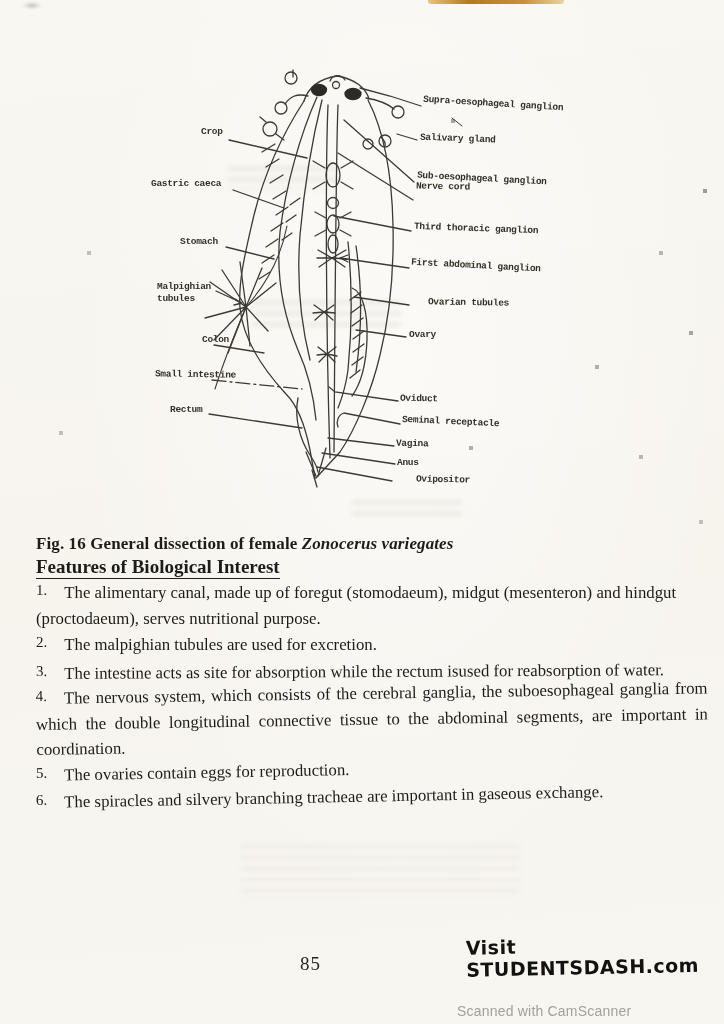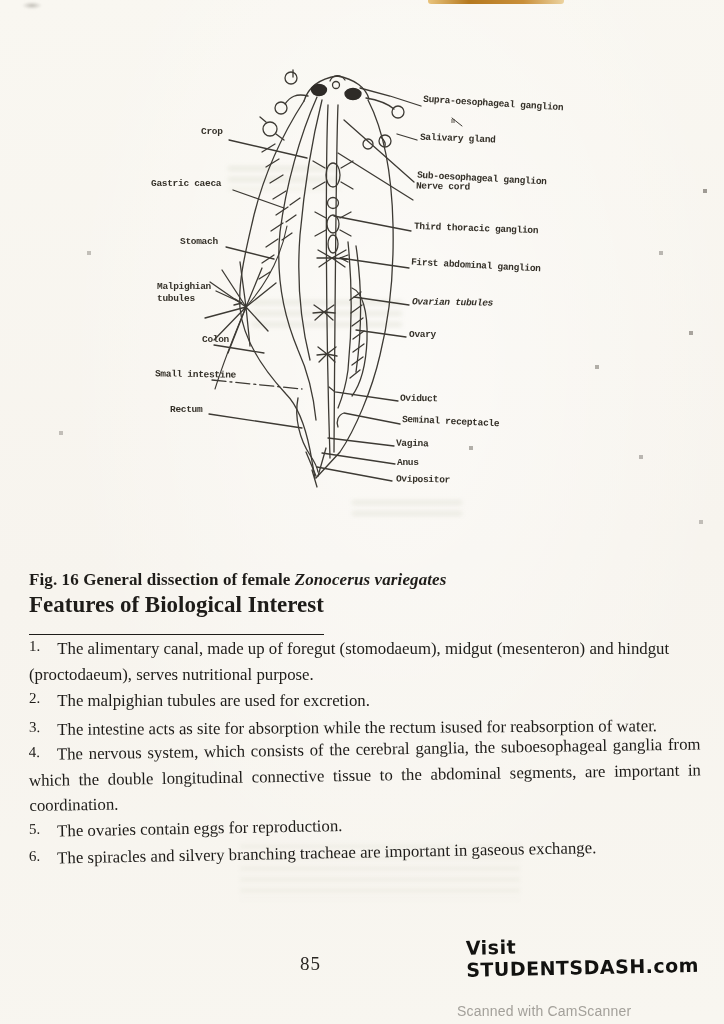--- a/index.html
+++ b/index.html
@@ -39,26 +39,26 @@
   }
   
   svg.diagram { position:absolute; left:0; top:0; width:724px; height:1024px; }
   .lbl {
     position:absolute; font-family:"Liberation Mono", monospace;
     font-size:9.5px; font-weight:700; letter-spacing:-0.3px;
     color:#353129; white-space:nowrap; line-height:11.5px;
   }
   .lbl.wrap { white-space:normal; width:72px; }
   
-  .textblock { position:absolute; left:29px; top:534px; width:672px;margin-top:36px; }
+  .textblock { position:absolute; left:36px; top:534px; width:672px; }
   .figcap { font-size:17px; font-weight:700; letter-spacing:.1px; }
   .figcap .species { font-style:italic; }
   .heading {
-    display:inline-block; font-size:23px; font-weight:700; margin-top:2px;
-    border-bottom:1.6px solid #1e1c19; padding-bottom:16px;
+    display:inline-block; font-size:19px; font-weight:700; margin-top:2px;
+    border-bottom:1.6px solid #1e1c19; padding-bottom:0;
   }
   .item { font-size:16.8px; line-height:25px; margin-top:1px; }
   .item .num { display:inline-block; transform:translateY(-3px); font-size:15px; margin-right:17px; }
   .t1 { transform: rotate(-0.35deg); }
   .t2 { transform: rotate(-0.9deg); transform-origin:left center; }
   .t3 { transform: rotate(-1.1deg); transform-origin:left center; }
   .just { text-align: justify; }
   
   .pagenum { position:absolute; left:300px; top:953px; font-size:19px; letter-spacing:1px; color:#2a2723; }
   .watermark {
@@ -170,27 +170,27 @@
   <div class="lbl" style="left:183px; top:334px;margin-left:19px;">Colon</div>
   <div class="lbl" style="left:125px; top:369px; transform:rotate(1deg);margin-left:30px;">Small intestine</div>
   <div class="lbl" style="left:170px; top:404px;">Rectum</div>
 
   <div class="lbl" style="left:423px; top:98px; transform:rotate(3.5deg);">Supra-oesophageal ganglion</div>
   <div class="lbl" style="left:420px; top:133px; transform:rotate(2deg);">Salivary gland</div>
   <div class="lbl" style="left:417px; top:173px; transform:rotate(3deg);">Sub-oesophageal ganglion</div>
   <div class="lbl" style="left:416px; top:181px; transform:rotate(1deg);">Nerve cord</div>
   <div class="lbl" style="left:414px; top:223px; transform:rotate(2deg);">Third thoracic ganglion</div>
   <div class="lbl" style="left:411px; top:260px; transform:rotate(3deg);">First abdominal ganglion</div>
-  <div class="lbl" style="left:412px; top:297px; transform:rotate(1deg);font-style:italic;">Ovarian tubules</div>
+  <div class="lbl" style="left:428px; top:297px; transform:rotate(1deg);">Ovarian tubules</div>
   <div class="lbl" style="left:409px; top:329px;">Ovary</div>
   <div class="lbl" style="left:400px; top:393px; transform:rotate(1deg);">Oviduct</div>
   <div class="lbl" style="left:402px; top:416px; transform:rotate(2.5deg);">Seminal receptacle</div>
   <div class="lbl" style="left:396px; top:438px; transform:rotate(1deg);">Vagina</div>
   <div class="lbl" style="left:397px; top:457px;">Anus</div>
-  <div class="lbl" style="left:396px; top:474px; transform:rotate(1deg);">Ovipositor</div>
+  <div class="lbl" style="left:416px; top:474px; transform:rotate(1deg);">Ovipositor</div>
 
   <div class="textblock">
     <div class="figcap"><span>Fig. 16 General dissection of female </span><span class="species">Zonocerus variegates</span></div>
     <div><span class="heading">Features of Biological Interest</span></div>
     <p class="item"><span class="num">1.</span><span>The alimentary canal, made up of foregut (stomodaeum), midgut (mesenteron) and hindgut (proctodaeum), serves nutritional purpose.</span></p>
     <p class="item"><span class="num">2.</span><span>The malpighian tubules are used for excretion.</span></p>
     <p class="item t1"><span class="num">3.</span><span>The intestine acts as site for absorption while the rectum isused for reabsorption of water.</span></p>
     <p class="item t2 just"><span class="num">4.</span><span>The nervous system, which consists of the cerebral ganglia, the suboesophageal ganglia from which the double longitudinal connective tissue to the abdominal segments, are important in coordination.</span></p>
     <p class="item t3"><span class="num">5.</span><span>The ovaries contain eggs for reproduction.</span></p>
     <p class="item t3"><span class="num">6.</span><span>The spiracles and silvery branching tracheae are important in gaseous exchange.</span></p>

